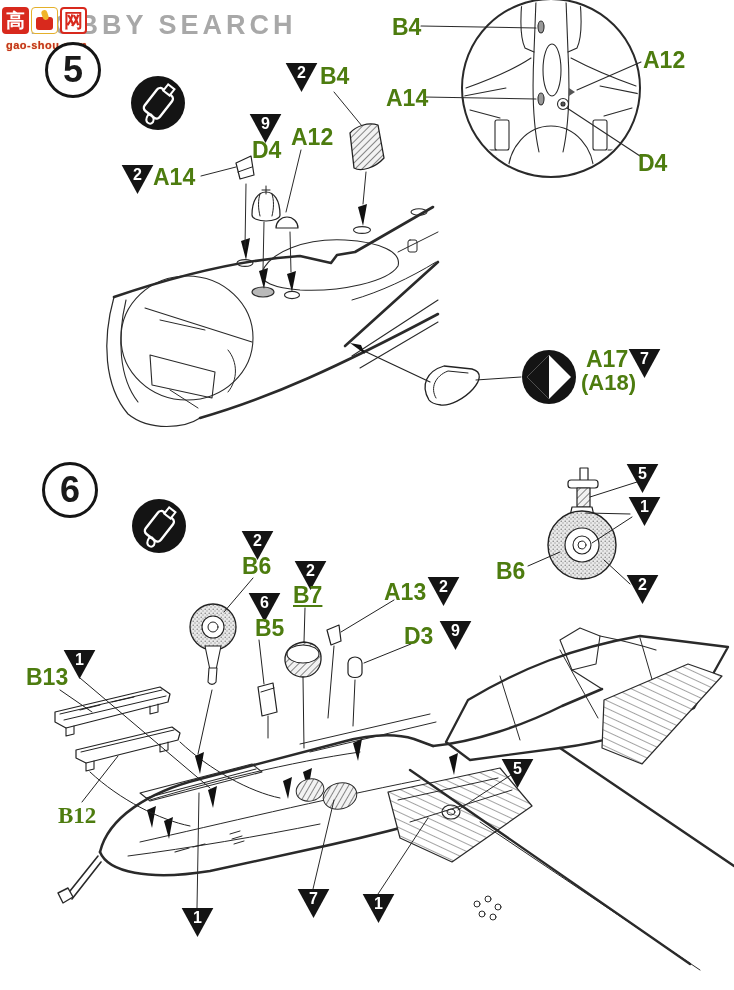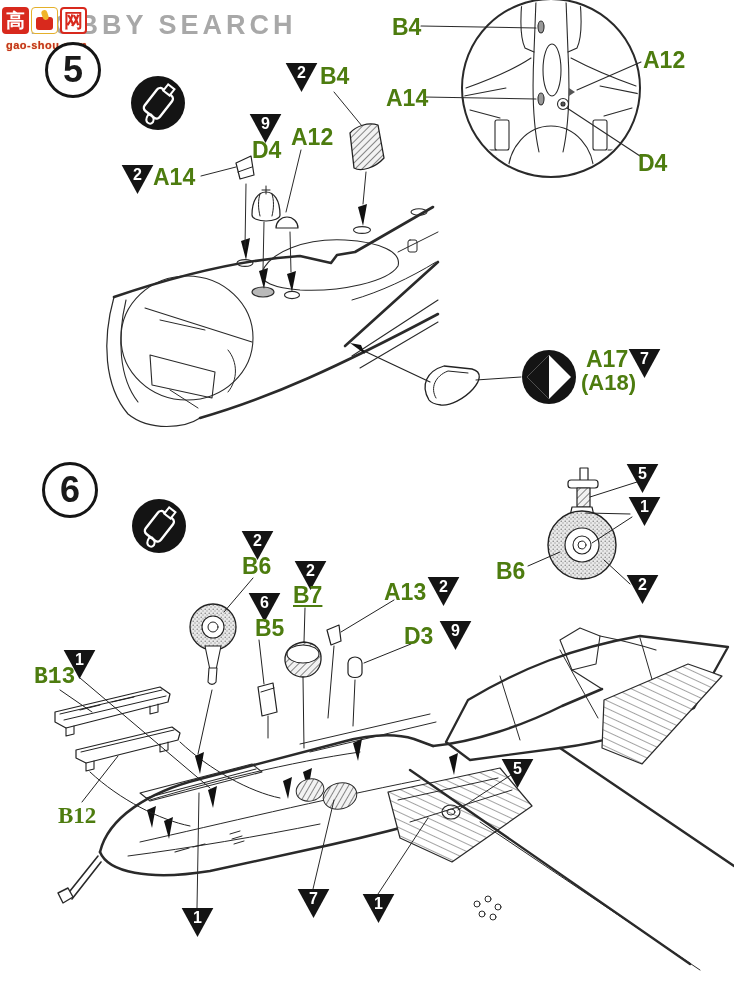--- a/index.html
+++ b/index.html
@@ -330,21 +330,21 @@
   <div class="tri" style="left:248px;top:593px;"><span>6</span></div>
   <div class="lbl" style="left:255px;top:615px;">B5</div>
 
   <div class="lbl" style="left:384px;top:579px;">A13</div>
   <div class="tri" style="left:427px;top:577px;"><span>2</span></div>
 
   <div class="lbl" style="left:404px;top:623px;">D3</div>
   <div class="tri" style="left:439px;top:621px;"><span>9</span></div>
 
   <div class="tri" style="left:63px;top:650px;"><span>1</span></div>
-  <div class="lbl" style="left:34px;top:664px;font-family:Liberation Mono, monospace;">B13</div>
+  <div class="lbl" style="left:26px;top:664px;">B13</div>
   <div class="lbl" style="left:58px;top:803px;font-family:Liberation Serif, serif;">B12</div>
 
   <div class="tri" style="left:501px;top:759px;"><span>5</span></div>
   <div class="tri" style="left:181px;top:908px;"><span>1</span></div>
   <div class="tri" style="left:297px;top:889px;"><span>7</span></div>
   <div class="tri" style="left:362px;top:894px;"><span>1</span></div>
 
 </div>
 
 </body></html>

